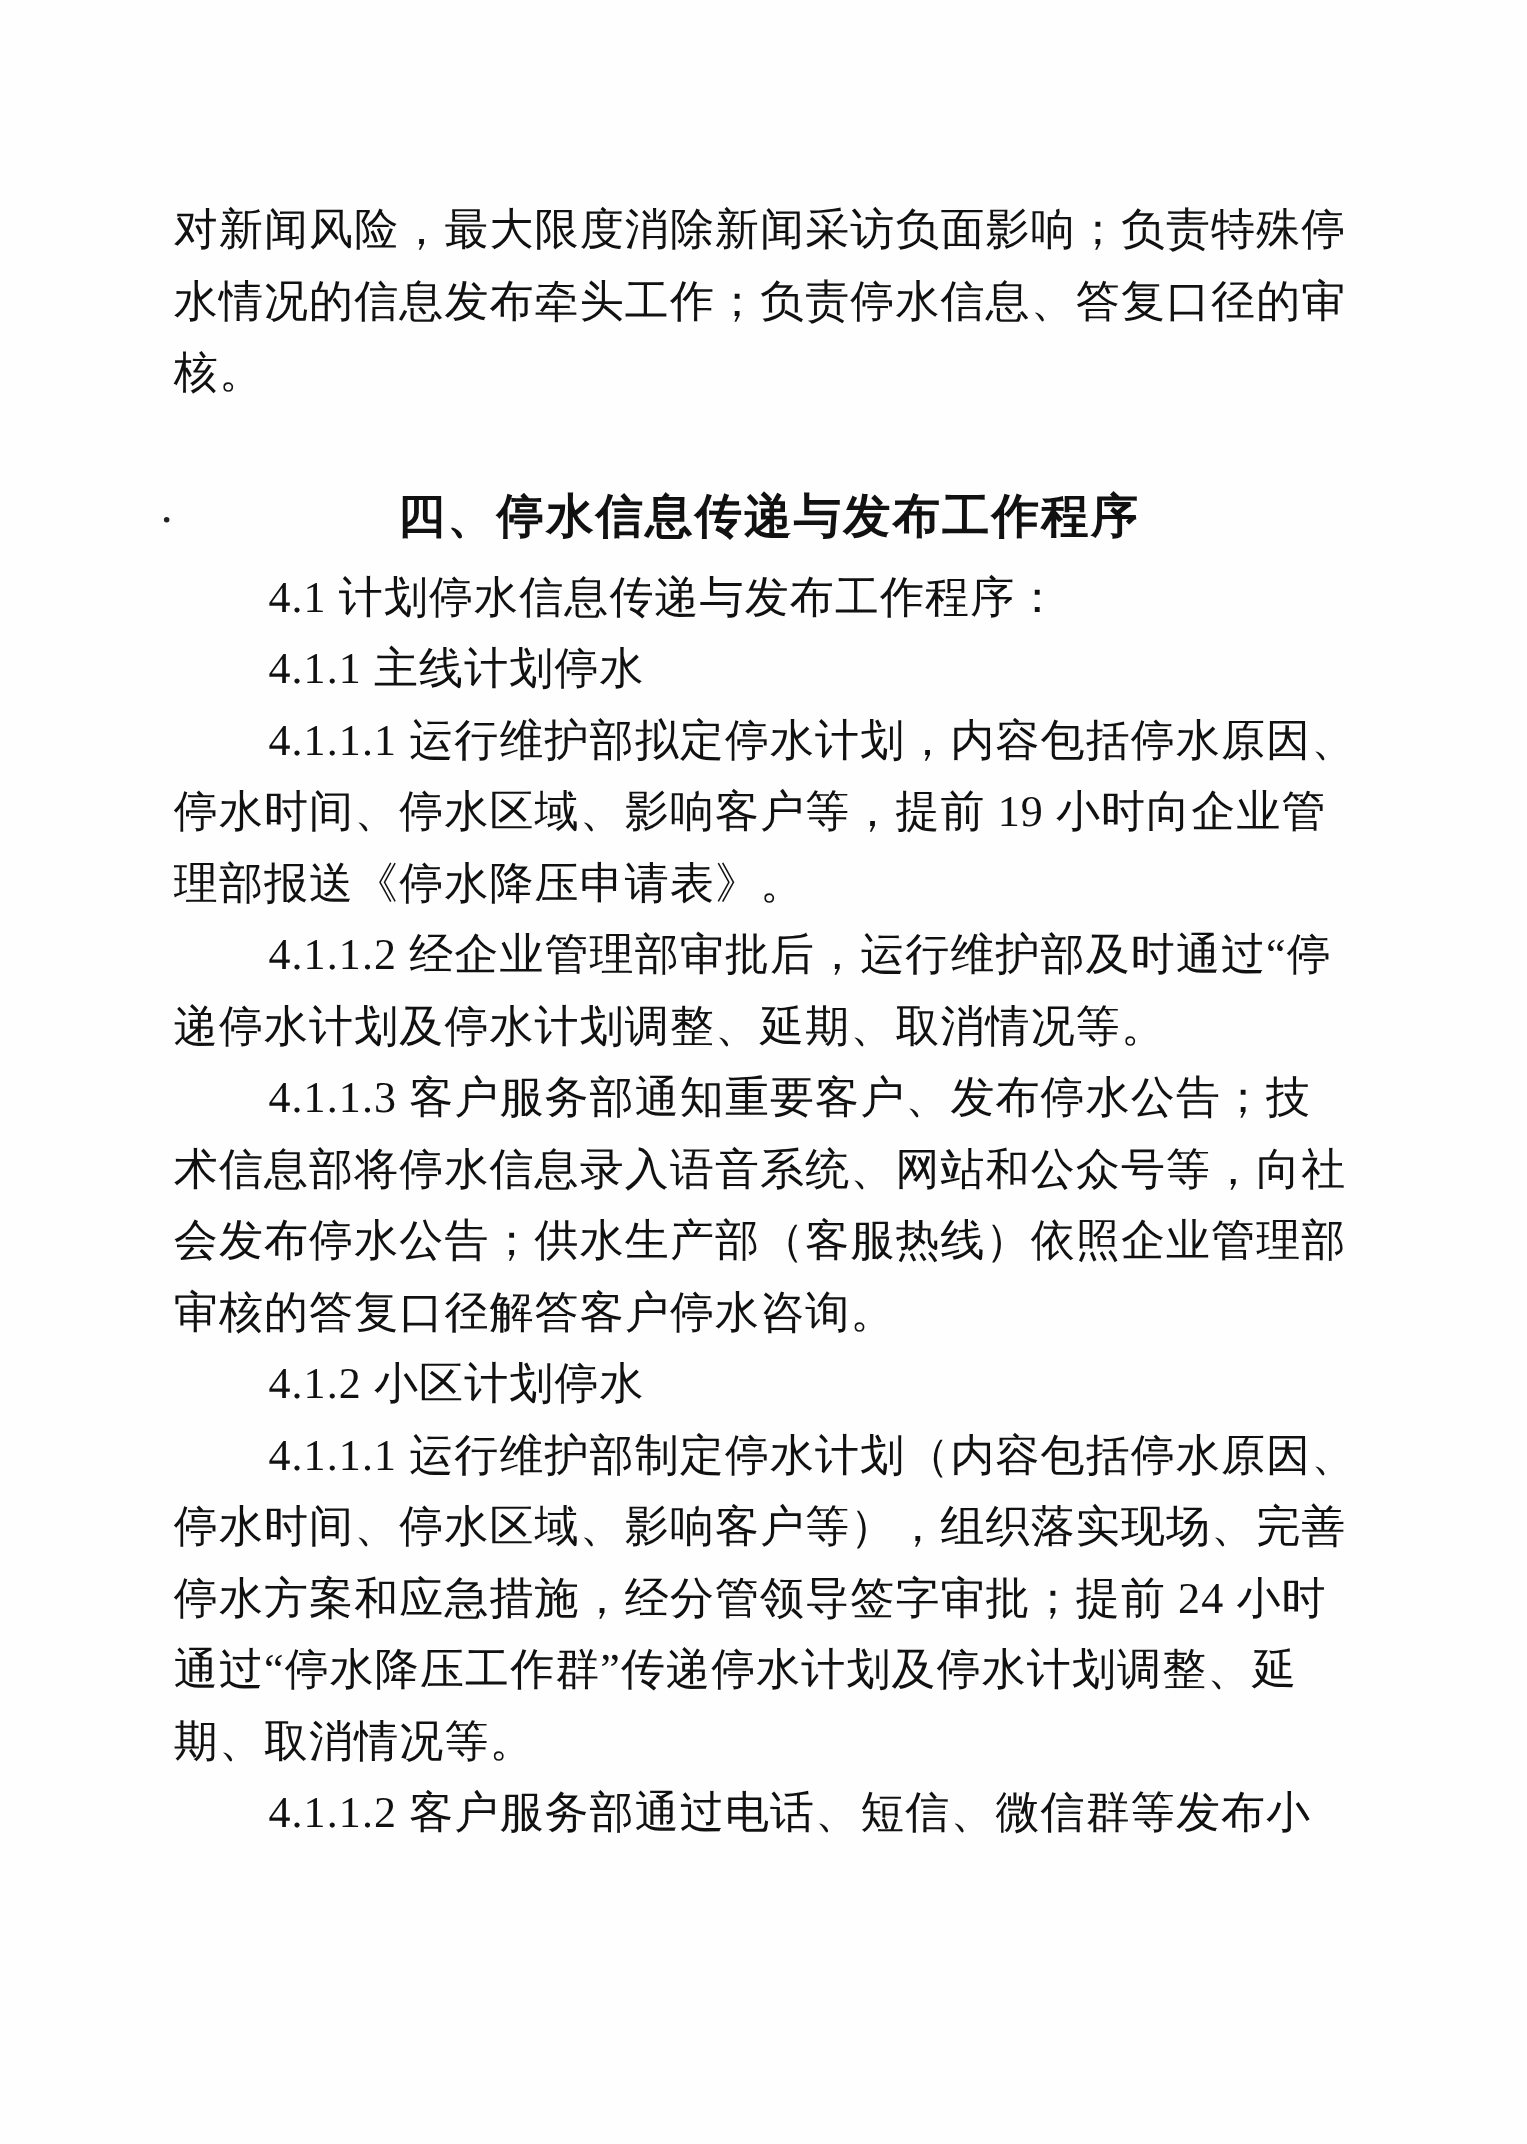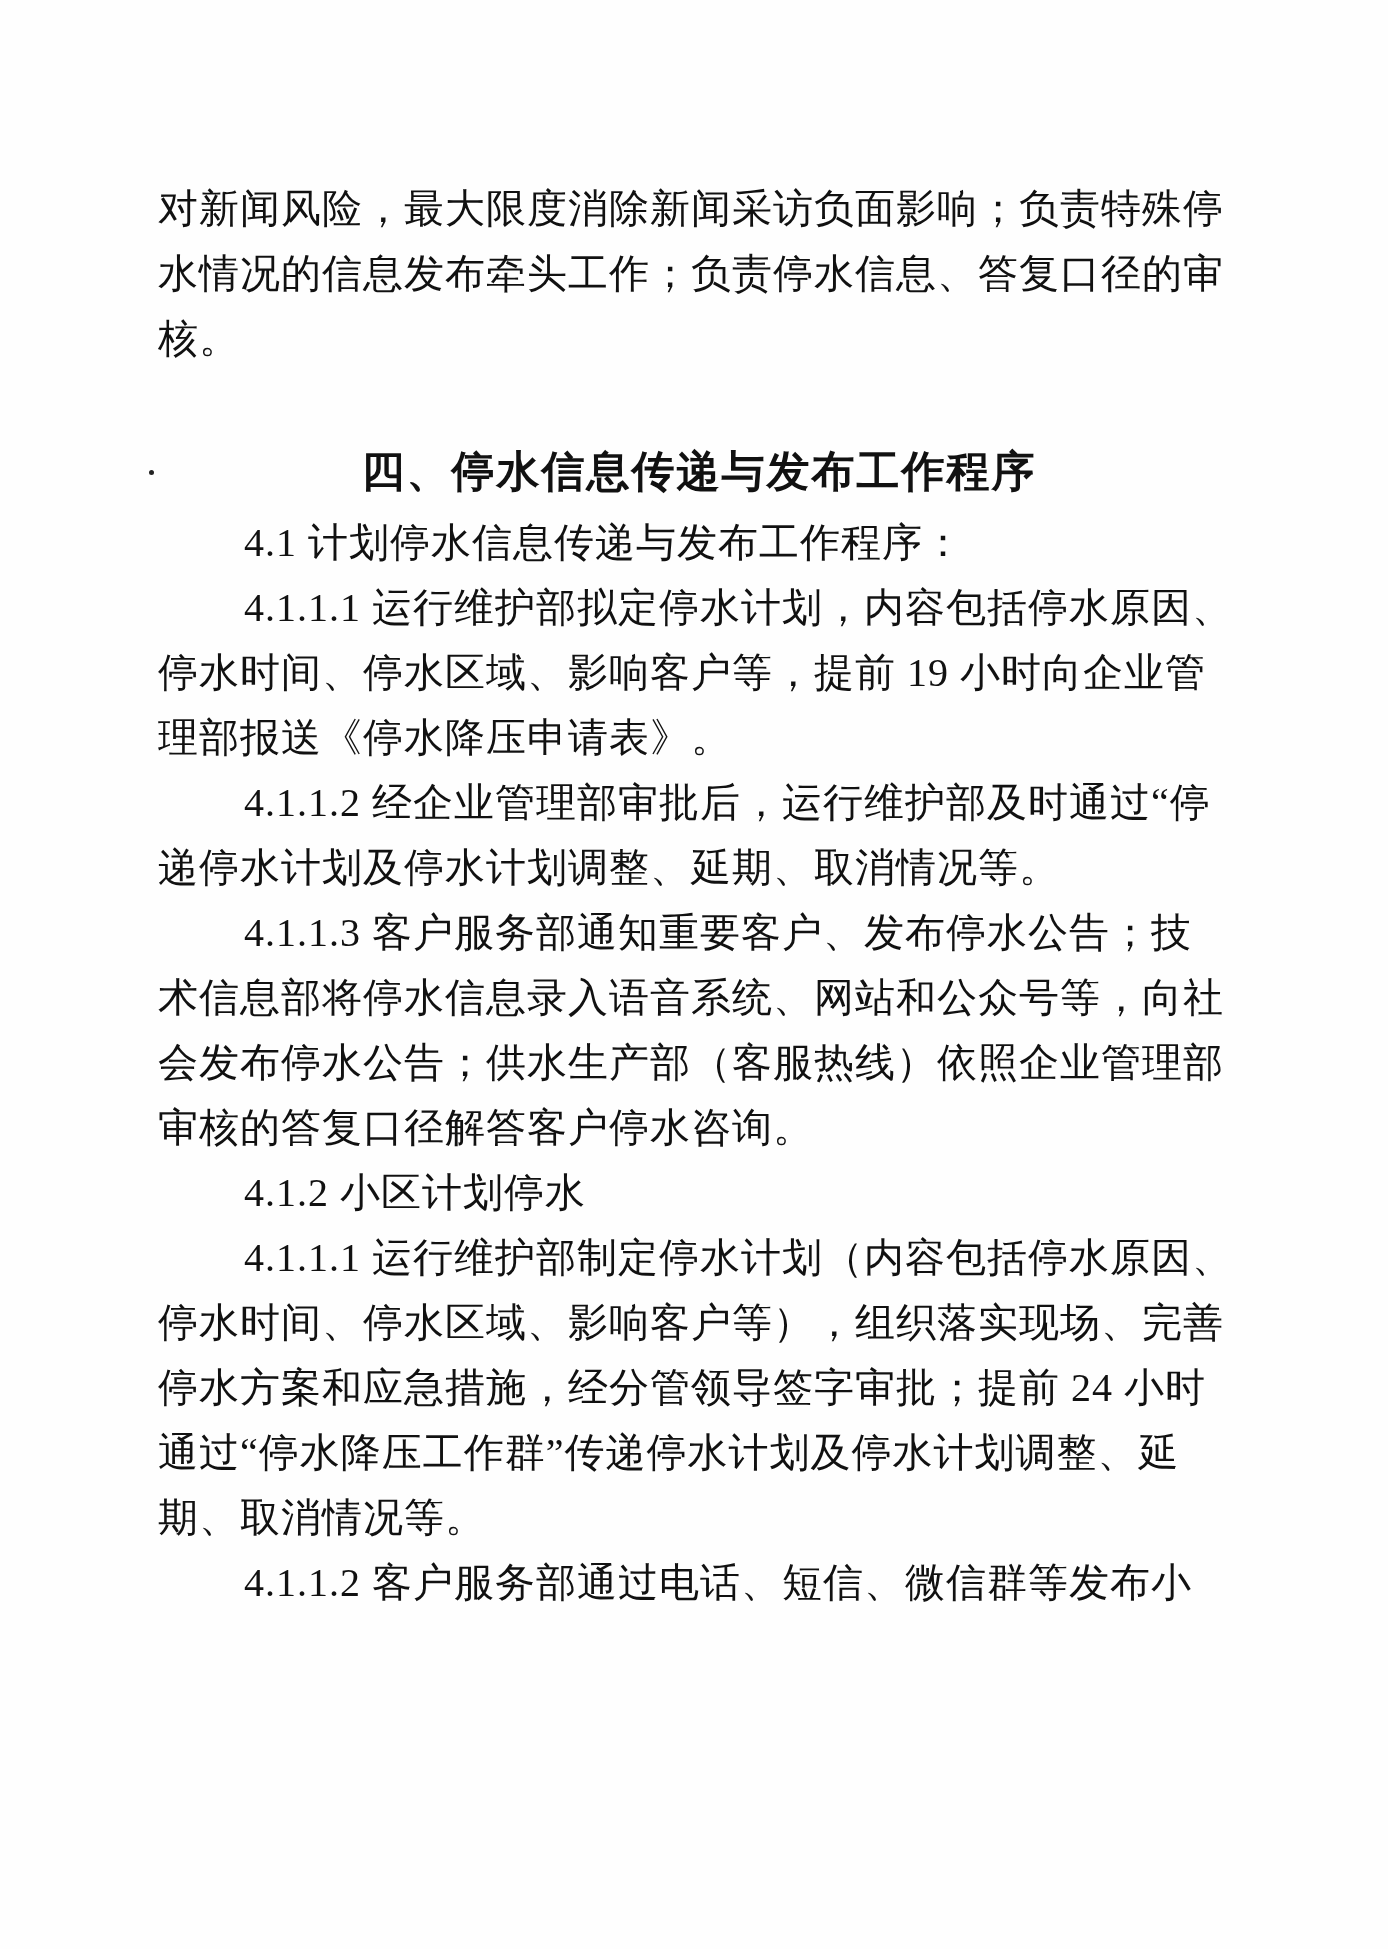--- a/index.html
+++ b/index.html
@@ -31,21 +31,21 @@
   }
   .ind {
     padding-left: 86px;
   }
   .heading {
     margin-top: 67px;
     margin-bottom: 6px;
     height: 66px;
     line-height: 66px;
     text-align: center;
-    font-family: Liberation Sans, sans-serif;
+    font-family: Liberation Serif, serif;
     font-weight: bold;
     font-size: 43px;
     letter-spacing: 2px;
     white-space: nowrap;
   }
   .speck {
     position: absolute;
     left: 149px;
     top: 470px;
     width: 5px;
@@ -63,20 +63,21 @@
 
   <div class="content">
 
     <div class="line">对新闻风险，最大限度消除新闻采访负面影响；负责特殊停</div>
     <div class="line">水情况的信息发布牵头工作；负责停水信息、答复口径的审</div>
     <div class="line">核。</div>
 
     <div class="heading">四、停水信息传递与发布工作程序</div>
 
     <div class="line ind">4.1 计划停水信息传递与发布工作程序：</div>
+    <div class="line ind">4.1.1 主线计划停水</div>
     <div class="line ind">4.1.1.1 运行维护部拟定停水计划，内容包括停水原因、</div>
     <div class="line">停水时间、停水区域、影响客户等，提前 19 小时向企业管</div>
     <div class="line">理部报送《停水降压申请表》。</div>
     <div class="line ind">4.1.1.2 经企业管理部审批后，运行维护部及时通过“停</div>
     <div class="line">递停水计划及停水计划调整、延期、取消情况等。</div>
     <div class="line ind">4.1.1.3 客户服务部通知重要客户、发布停水公告；技</div>
     <div class="line">术信息部将停水信息录入语音系统、网站和公众号等，向社</div>
     <div class="line">会发布停水公告；供水生产部（客服热线）依照企业管理部</div>
     <div class="line">审核的答复口径解答客户停水咨询。</div>
     <div class="line ind">4.1.2 小区计划停水</div>

